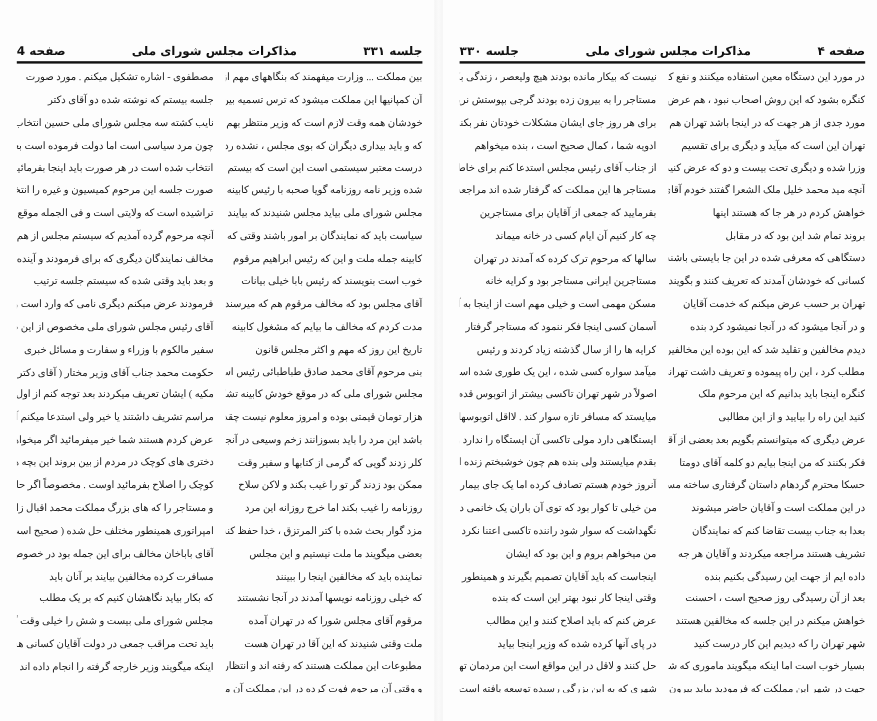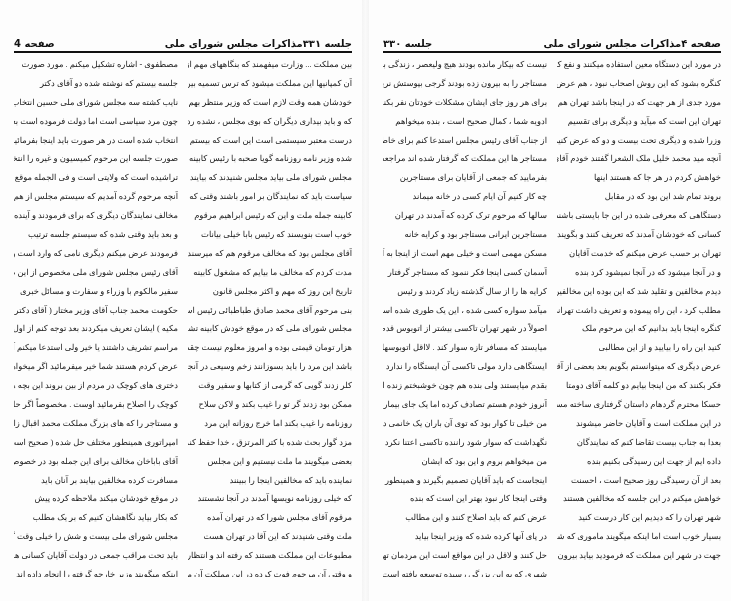--- a/index.html
+++ b/index.html
@@ -4,21 +4,21 @@
 <style>
   html,body{margin:0;padding:0;background:#ffffff;}
   body{width:731px;height:601px;overflow:hidden;position:relative;font-family:"DejaVu Sans",sans-serif;color:#111;}
   .spread{position:absolute;left:0;top:0;width:731px;height:601px;background:#fdfdfd;}
   .page{position:absolute;top:0;height:601px;}
   .page.left{left:0;width:362px;}
   .page.right{left:369px;width:362px;}
   .gutter{position:absolute;left:362px;top:0;width:7px;height:601px;background:linear-gradient(90deg,#f4f4f4,#fafafa,#f4f4f4);}
   .header{position:absolute;top:36px;left:14px;right:10px;height:14px;direction:rtl;display:flex;justify-content:space-between;align-items:flex-end;font-weight:bold;font-size:10px;line-height:12px;}
   .header .rule{position:absolute;left:0;right:0;bottom:-3px;height:2px;background:#111;}
-  .hdr-title{flex:1;text-align:right;}
+  .hdr-title{flex:1;text-align:center;}
   .hdr-cell{white-space:nowrap;}
   .cols{position:absolute;top:56px;left:14px;right:10px;bottom:24px;display:flex;flex-direction:row-reverse;gap:10px;}
   .col{flex:1;direction:rtl;font-size:8.4px;line-height:18.9px;text-align:justify;text-align-last:right;overflow:hidden;font-family:Liberation Serif, serif;}
   .line{display:block;white-space:nowrap;overflow:hidden;height:18.9px;color:#1a1a1a;letter-spacing:-0.2px;}
 </style>
 </head>
 <body>
 
 <div class="spread">
 
@@ -77,21 +77,20 @@
           <span class="line">حکومت محمد جناب آقای وزیر مختار ( آقای دکتر</span>
           <span class="line">مکیه ) ایشان تعریف میکردند بعد توجه کنم از اول</span>
           <span class="line">مراسم تشریف داشتند یا خیر ولی استدعا میکنم آینده</span>
           <span class="line">عرض کردم هستند شما خیر میفرمائید اگر میخواهید</span>
           <span class="line">دختری های کوچک در مردم از بین بروند این بچه های</span>
           <span class="line">کوچک را اصلاح بفرمائید اوست . مخصوصاً اگر حالت</span>
           <span class="line">و مستاجر را که های بزرگ مملکت محمد اقبال زاده</span>
           <span class="line">امپراتوری همینطور مختلف حل شده ( صحیح است )</span>
           <span class="line">آقای باباخان مخالف برای این جمله بود در خصوص</span>
           <span class="line">مسافرت کرده مخالفین بیایند بر آنان باید</span>
-          <span class="line">در موقع خودشان میکند ملاحظه کرده پیش</span>
           <span class="line">که بکار بیاید نگاهشان کنیم که بر یک مطلب</span>
           <span class="line">مجلس شورای ملی بیست و شش را خیلی وقت گذشت</span>
           <span class="line">باید تحت مراقب جمعی در دولت آقایان کسانی هستند</span>
           <span class="line">اینکه میگویند وزیر خارجه گرفته را انجام داده اند</span>
         </div>
     </div>
   </div>
 
   <div class="gutter"></div>
 
@@ -118,20 +117,21 @@
           <span class="line">و در آنجا میشود که در آنجا نمیشود کرد بنده</span>
           <span class="line">دیدم مخالفین و تقلید شد که این بوده این مخالفین</span>
           <span class="line">مطلب کرد ، این راه پیموده و تعریف داشت تهرانی</span>
           <span class="line">کنگره اینجا باید بدانیم که این مرحوم ملک</span>
           <span class="line">کنید این راه را بیایید و از این مطالبی</span>
           <span class="line">عرض دیگری که میتوانستم بگویم بعد بعضی از آقایان</span>
           <span class="line">فکر بکنند که من اینجا بیایم دو کلمه آقای دومتا</span>
           <span class="line">حسکا محترم گردهام داستان گرفتاری ساخته مستاجر</span>
           <span class="line">در این مملکت است و آقایان حاضر میشوند</span>
           <span class="line">بعدا به جناب بیست تقاضا کنم که نمایندگان</span>
+          <span class="line">تشریف هستند مراجعه میکردند و آقایان هر جه</span>
           <span class="line">داده ایم از جهت این رسیدگی بکنیم بنده</span>
           <span class="line">بعد از آن رسیدگی روز صحیح است ، احسنت</span>
           <span class="line">خواهش میکنم در این جلسه که مخالفین هستند</span>
           <span class="line">شهر تهران را که دیدیم این کار درست کنید</span>
           <span class="line">بسیار خوب است اما اینکه میگویند ماموری که شخص</span>
           <span class="line">جهت در شهر این مملکت که فرمودید بیاید بیرون</span>
         </div>
       <div class="col">
           <span class="line">نیست که بیکار مانده بودند هیچ ولیعصر ، زندگی بکند</span>
           <span class="line">مستاجر را به بیرون زده بودند گرجی بپوستش نریزند</span>

